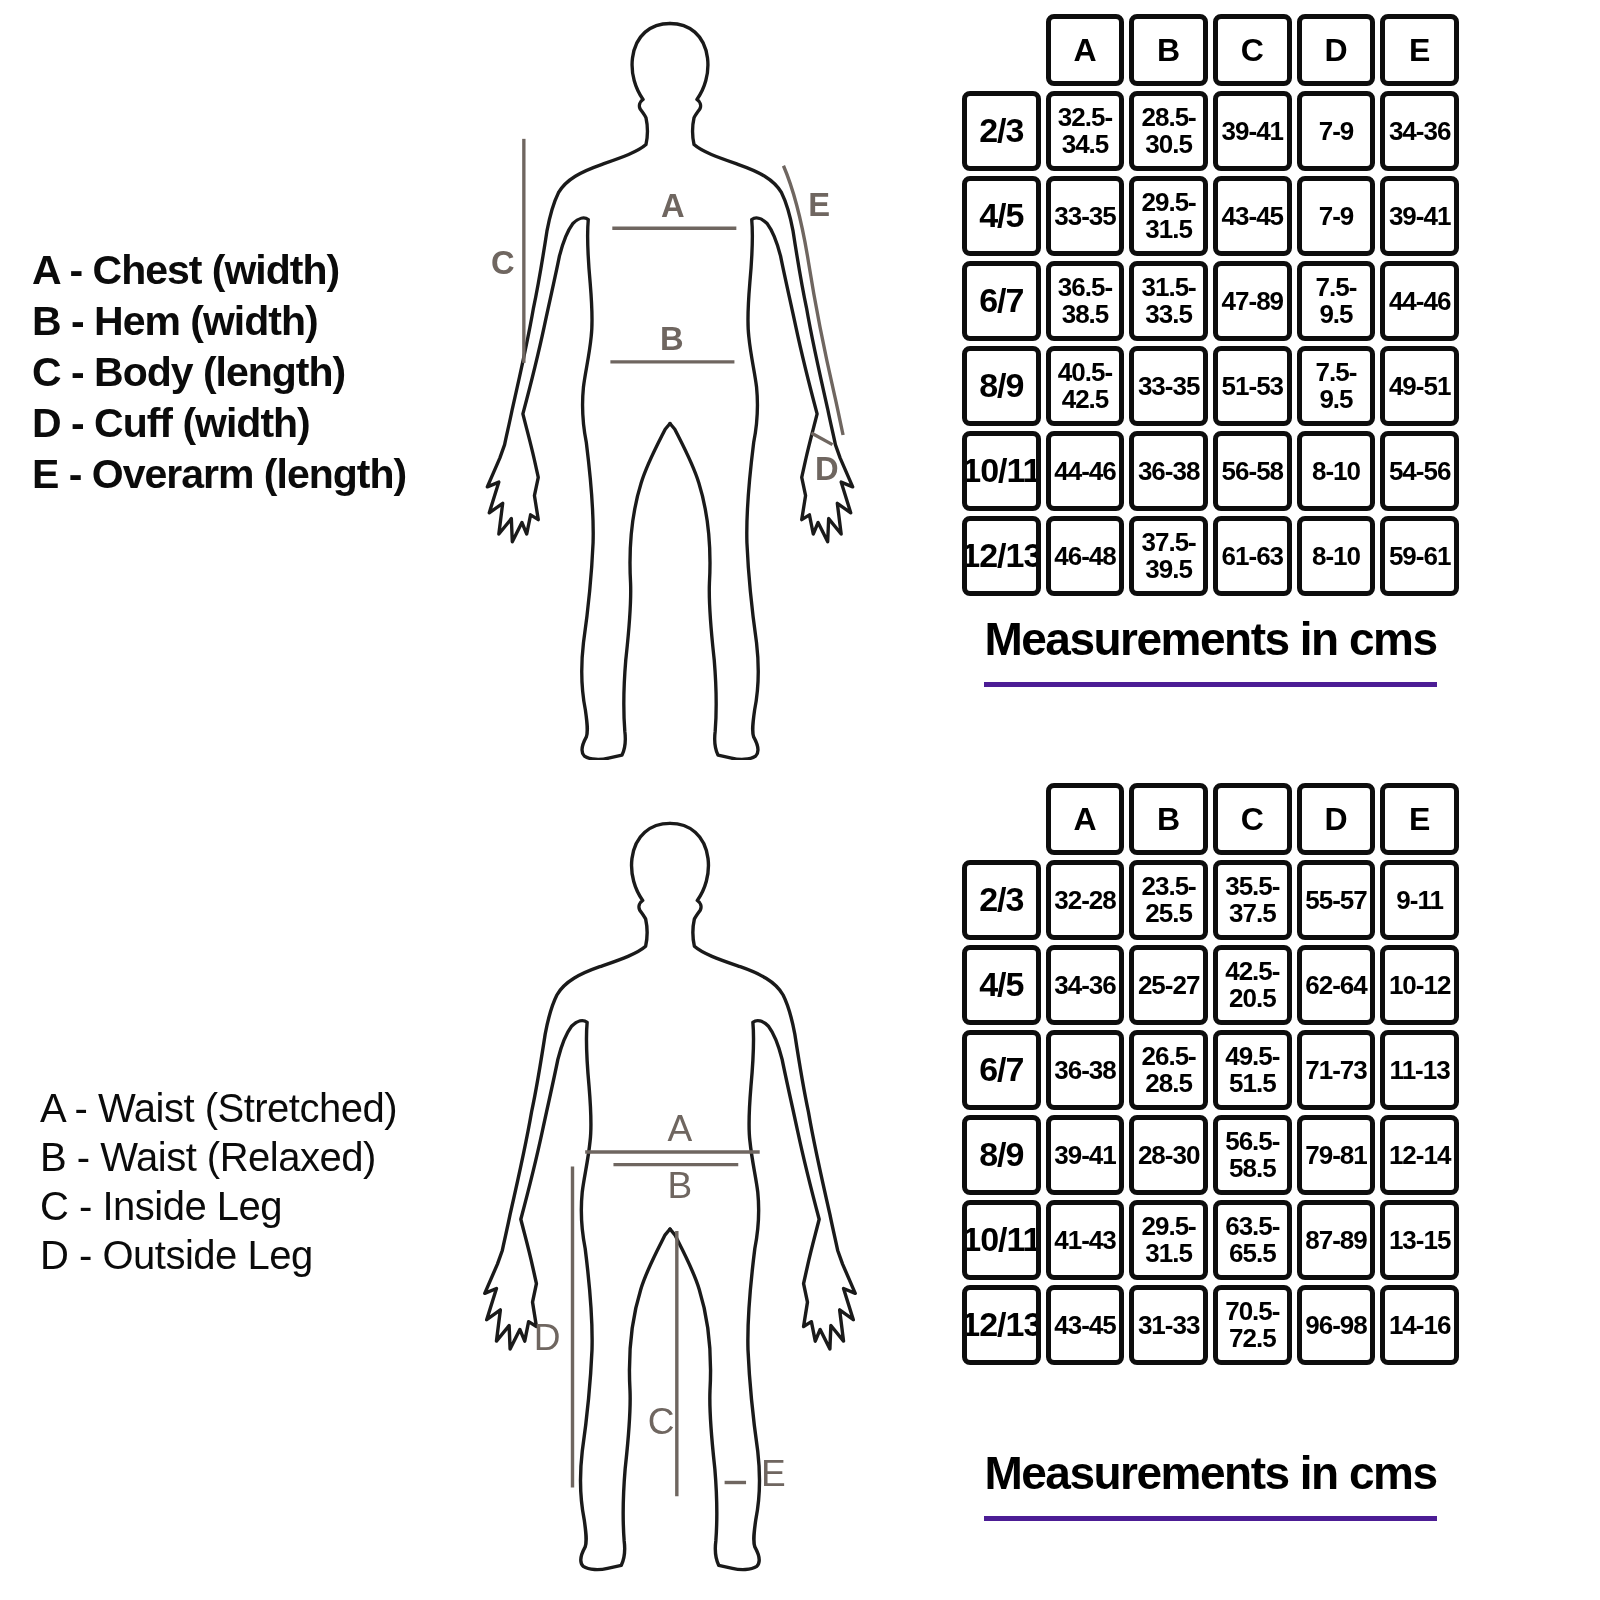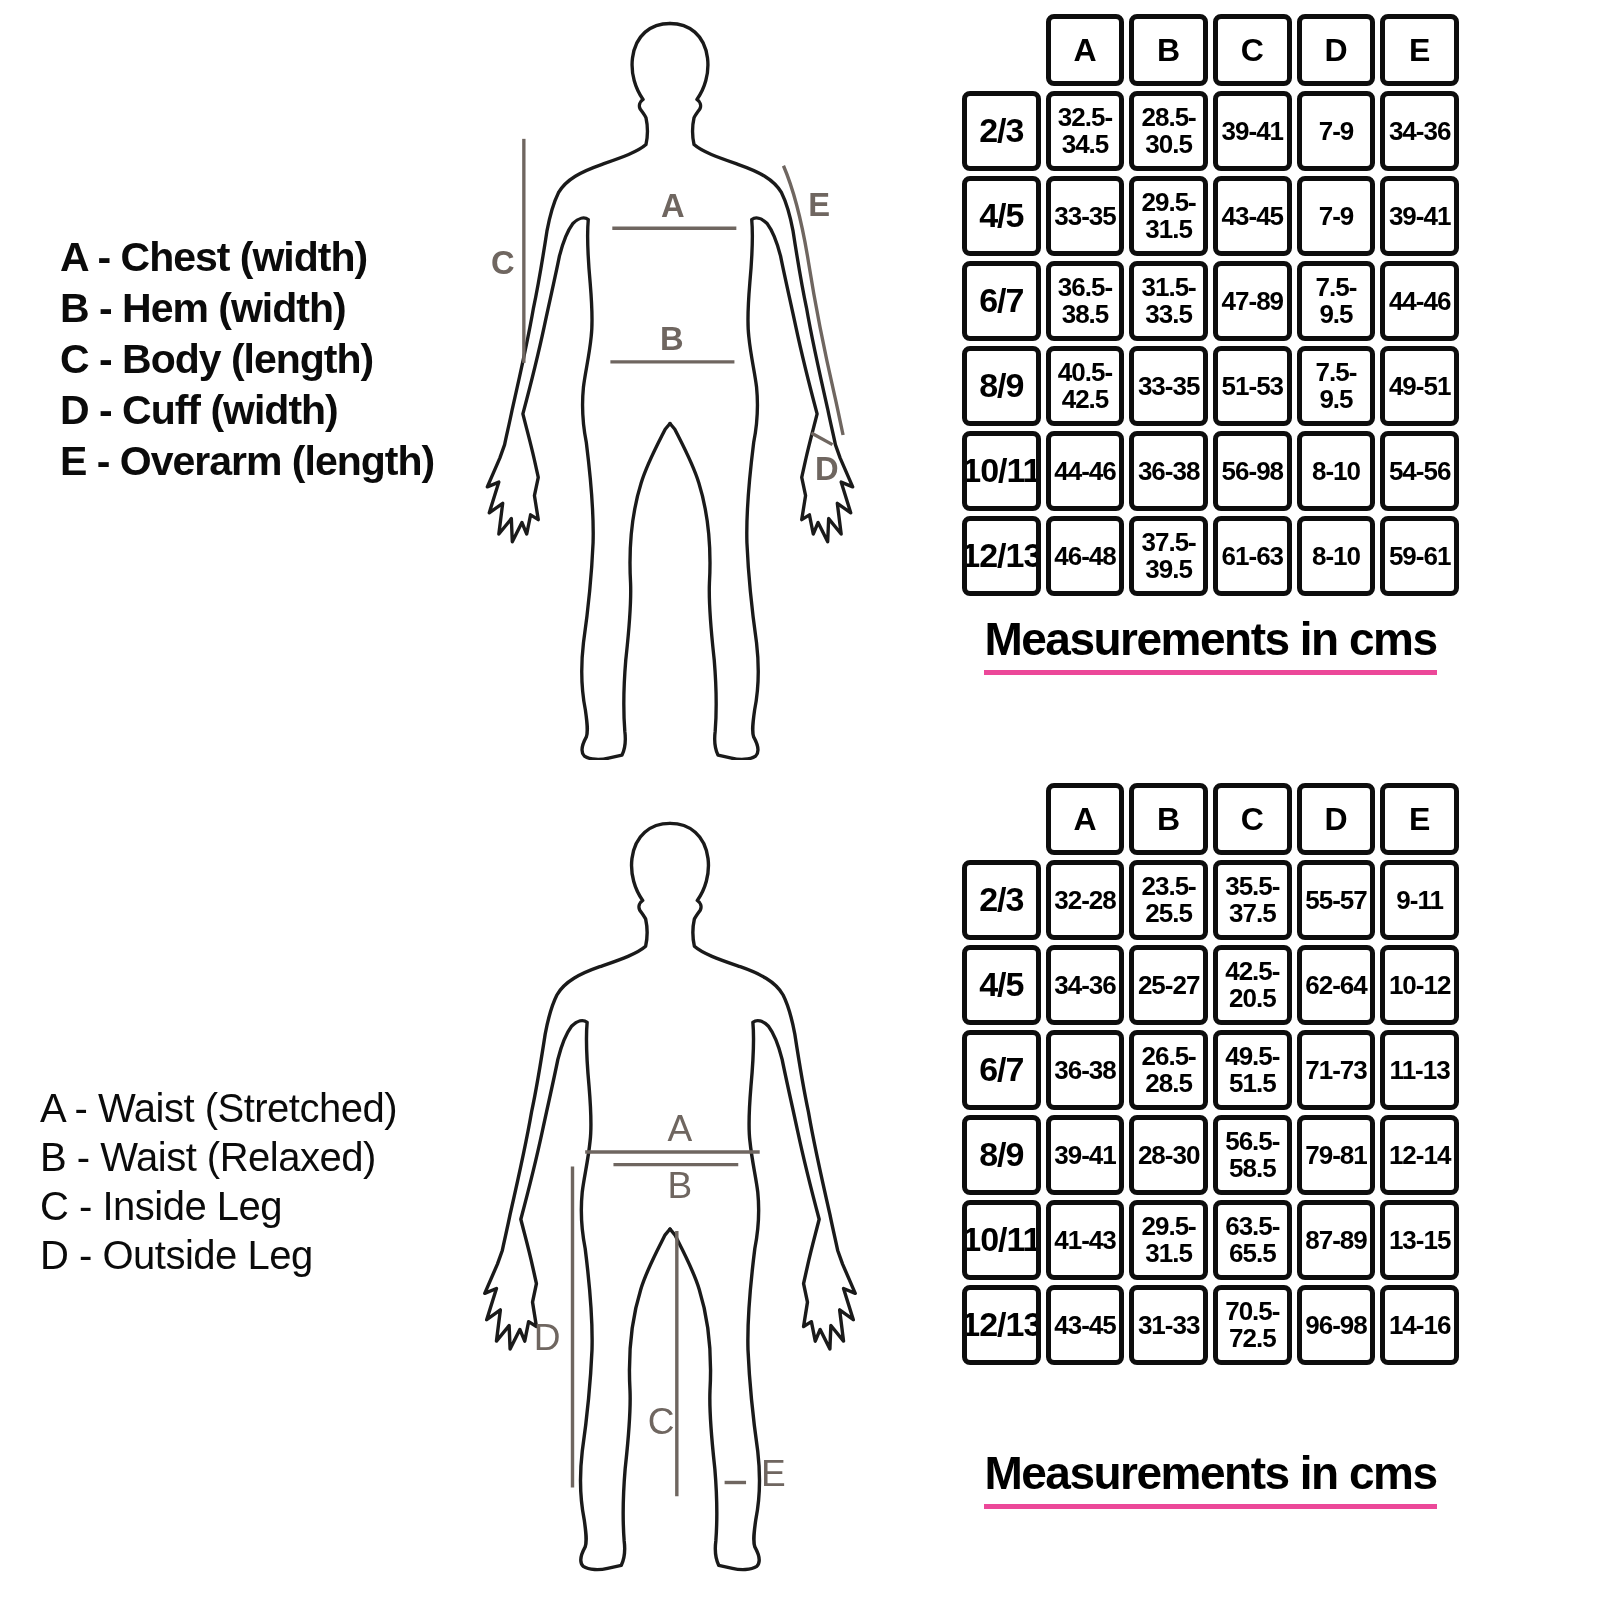--- a/index.html
+++ b/index.html
@@ -2,21 +2,21 @@
 <html><head>
 <meta charset="utf-8">
 <style>
   html,body{margin:0;padding:0;background:#fff;}
   #stage{position:relative;width:1600px;height:1600px;background:#ffffff;overflow:hidden;
          font-family:"Liberation Sans", sans-serif;color:#000;}
 
   
   .legend{position:absolute;color:#0b0b0b;}
   .legend .legend-line{white-space:nowrap;}
-  .legend-top{left:32px;top:232px;font-size:41px;font-weight:bold;line-height:51px;letter-spacing:-1px;margin-left:28px;}
+  .legend-top{left:32px;top:245px;font-size:41px;font-weight:bold;line-height:51px;letter-spacing:-1px;}
   .legend-bottom{left:40px;top:1084px;font-size:40px;font-weight:normal;line-height:49px;letter-spacing:-0.5px;}
 
   
   .fig{position:absolute;}
   .fig-top{left:475px;top:10px;width:390px;height:750px;}
   .fig-bottom{left:475px;top:790px;width:390px;height:800px;}
   .mark-top{font-family:"Liberation Sans",sans-serif;font-weight:bold;font-size:34px;fill:#6f6660;}
   .mark-bottom{font-family:"Liberation Sans",sans-serif;font-weight:normal;font-size:38px;fill:#6f6660;}
 
   
@@ -29,21 +29,21 @@
   .cell{border:5px solid #0d0d0d;border-radius:8px;background:#fff;
     display:flex;align-items:center;justify-content:center;text-align:center;
     font-weight:bold;font-size:26px;line-height:1.03;letter-spacing:-1px;overflow:hidden;}
   .cell.header{font-size:32px;letter-spacing:0;}
   .cell.rowhead{font-size:34px;}
   .cell.corner{visibility:hidden;}
 
   
   .caption{position:absolute;width:497px;left:962px;text-align:center;
     font-size:46px;font-weight:bold;letter-spacing:-1.5px;white-space:nowrap;}
-  .caption span{display:inline-block;border-bottom:5px solid #ec4899;padding-bottom:4px;}
+  .caption span{display:inline-block;border-bottom:5px solid #4c1d95;padding-bottom:16px;}
   .caption-top{top:612px;}
   .caption-bottom{top:1446px;}
 </style>
 </head>
 <body>
 
 <div id="stage">
 
   <div class="legend legend-top">
       <div class="legend-line">A - Chest (width)</div>
@@ -170,21 +170,21 @@
       <div class="cell value">44-46</div>
       <div class="cell rowhead">8/9</div>
       <div class="cell value">40.5-42.5</div>
       <div class="cell value">33-35</div>
       <div class="cell value">51-53</div>
       <div class="cell value">7.5-9.5</div>
       <div class="cell value">49-51</div>
       <div class="cell rowhead">10/11</div>
       <div class="cell value">44-46</div>
       <div class="cell value">36-38</div>
-      <div class="cell value">56-98</div>
+      <div class="cell value">56-58</div>
       <div class="cell value">8-10</div>
       <div class="cell value">54-56</div>
       <div class="cell rowhead">12/13</div>
       <div class="cell value">46-48</div>
       <div class="cell value">37.5-39.5</div>
       <div class="cell value">61-63</div>
       <div class="cell value">8-10</div>
       <div class="cell value">59-61</div>
     </div>
 

